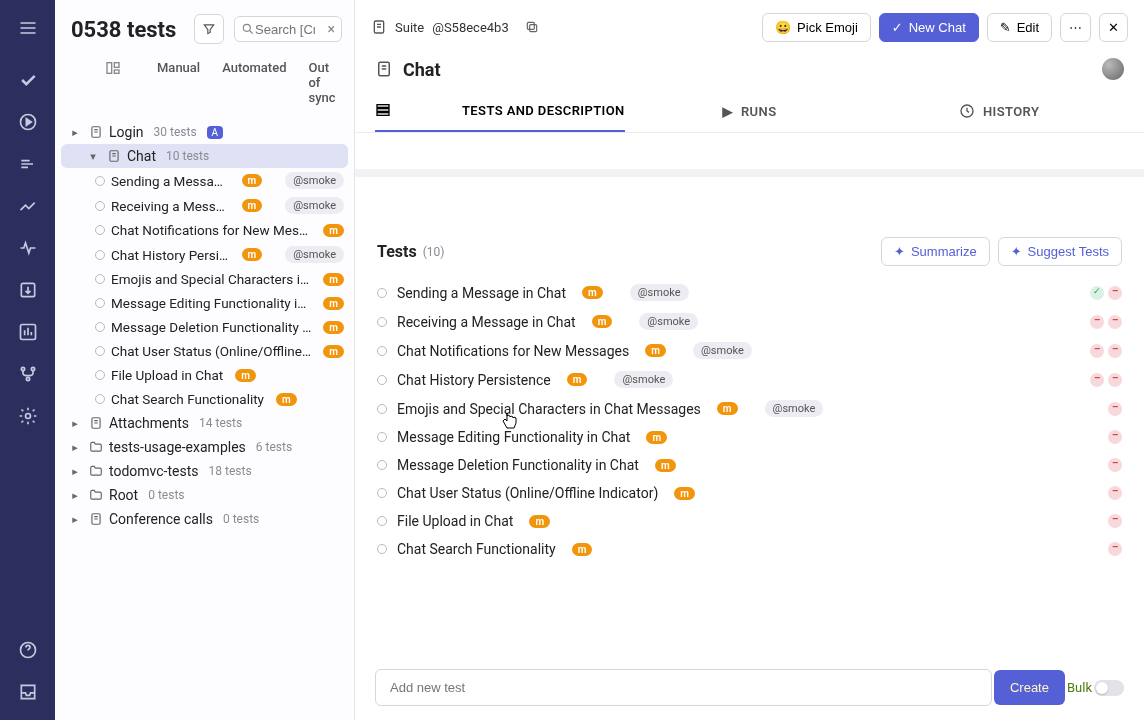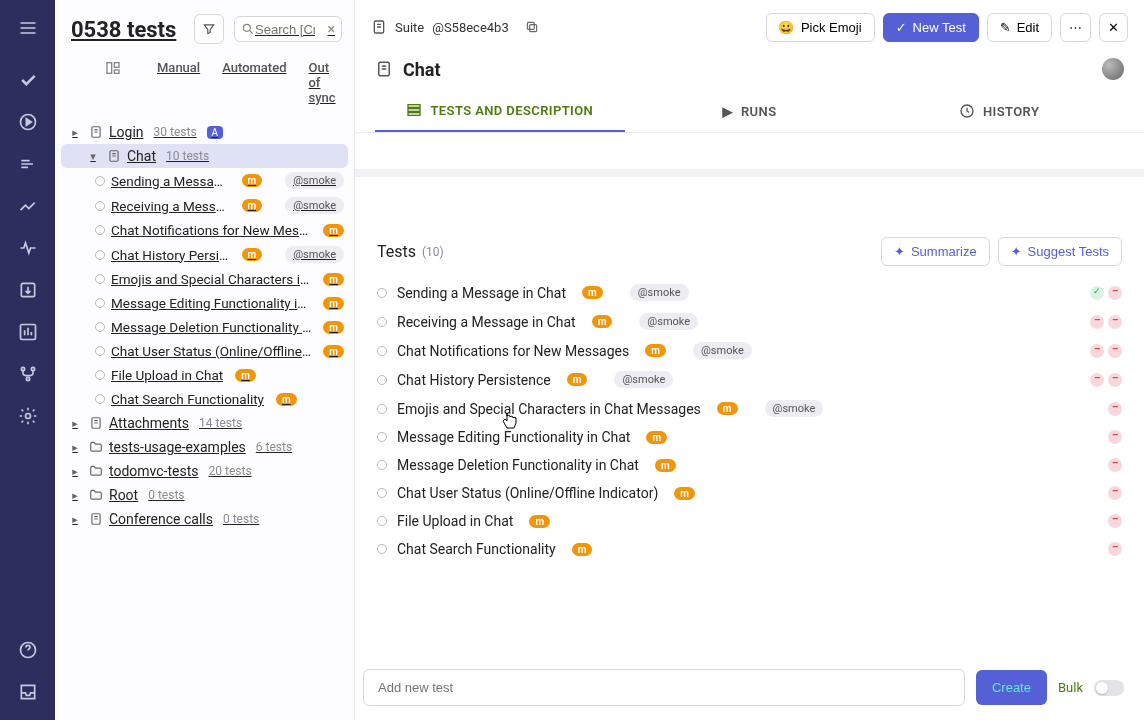--- a/index.html
+++ b/index.html
@@ -3,21 +3,21 @@
 <meta charset="utf-8">
 <style>
 * { margin: 0; padding: 0; box-sizing: border-box; }
 body { font-family: -apple-system, BlinkMacSystemFont, "Segoe UI", Roboto, sans-serif; font-size: 14px; color: #222; height: 720px; width: 1144px; overflow: hidden; display: flex; background: #fff; }
 .rail { width: 55px; background: #2c2f5e; display: flex; flex-direction: column; align-items: center; padding-top: 10px; gap: 6px; }
 .rail-btn { width: 36px; height: 36px; display: flex; align-items: center; justify-content: center; border-radius: 6px; cursor: pointer; color: #c7c9e0; }
 .rail-btn.hamburger { margin-bottom: 10px; }
 .rail-btn svg { width: 20px; height: 20px; }
 .rail-spacer { flex: 1; }
 
-.sidebar { width: 300px; border-right: 1px solid #e5e5ea; display: flex; flex-direction: column; background: #fdfdff; text-decoration: underline; }
+.sidebar { width: 300px; border-right: 1px solid #e5e5ea; display: flex; flex-direction: column; background: #fdfdff; }
 .sidebar-head { display: flex; align-items: center; gap: 10px; padding: 14px 12px 8px 16px; }
 .sidebar-title { font-size: 22px; font-weight: 700; flex: 1; }
 .icon-btn { width: 30px; height: 30px; border: 1px solid #d6d6de; border-radius: 6px; display: flex; align-items: center; justify-content: center; cursor: pointer; background: #fff; }
 .icon-btn svg { width: 14px; height: 14px; }
 .search-wrap { display: flex; align-items: center; border: 1px solid #d6d6de; border-radius: 6px; padding: 4px 6px; background: #fff; width: 108px; }
 .search-wrap input { border: none; outline: none; width: 60px; font-size: 13px; color: #888; }
 .search-wrap .x { margin-left: auto; cursor: pointer; color: #888; font-size: 14px; }
 
 .sidebar-tabs { display: flex; gap: 22px; padding: 8px 16px 10px 50px; color: #555; font-size: 13px; font-weight: 500; border-bottom: 1px solid transparent; }
 .sidebar-tabs .st { cursor: pointer; }
@@ -44,40 +44,40 @@
 .btn { border: 1px solid #d6d6de; background: #fff; border-radius: 6px; padding: 6px 12px; font-size: 13px; cursor: pointer; display: flex; align-items: center; gap: 6px; font-weight: 500; }
 .btn.primary { background: #5560d6; color: #fff; border-color: #5560d6; }
 .btn.icononly { padding: 6px 8px; }
 
 .title-row { display: flex; align-items: center; gap: 10px; padding: 4px 20px 10px 20px; }
 .title-row h1 { font-size: 18px; font-weight: 700; }
 .avatar { margin-left: auto; width: 22px; height: 22px; border-radius: 50%; background: radial-gradient(circle at 30% 30%, #bbb, #666); }
 
 .content-tabs { display: flex; padding: 0 20px; border-bottom: 1px solid #ececf0; }
 .ctab { flex: 1; text-align: center; padding: 12px 0; font-size: 13px; font-weight: 600; letter-spacing: 0.4px; color: #555; cursor: pointer; display: flex; align-items: center; justify-content: center; gap: 8px; }
-.ctab.active { color: #4d7c0f; border-bottom: 2px solid #5560d6; }
+.ctab.active { color: #000000; border-bottom: 2px solid #5560d6; justify-content: space-between; }
 
 .tests-head { display: flex; align-items: center; padding: 60px 22px 12px 22px; }
-.tests-head h2 { font-size: 16px; font-weight: 400; }
+.tests-head h2 { font-size: 16px; font-weight: 700; }
 .tests-head .cnt { color: #8a8a95; font-size: 12px; margin-left: 6px; }
 .ghost-btn { border: 1px solid #d6d6de; background: #fff; border-radius: 6px; padding: 6px 12px; font-size: 13px; cursor: pointer; display: flex; align-items: center; gap: 6px; color: #5560d6; font-weight: 500; }
 .tests-head .actions { margin-left: auto; display: flex; gap: 8px; }
 
 .test-list { padding: 0 22px; }
 .test-row { display: flex; align-items: center; gap: 10px; padding: 6px 0; font-size: 14px; }
 .test-row .status-icons { margin-left: auto; display: flex; gap: 4px; }
 .dot { width: 14px; height: 14px; border-radius: 50%; }
 .dot.green { background: #d9f2e3; position: relative; }
 .dot.green::after { content: "✓"; color: #2a9d5e; font-size: 9px; position: absolute; top: 0; left: 3px; }
 .dot.redish { background: #f7d9dc; position: relative; }
 .dot.redish::after { content: "–"; color: #d64550; font-size: 10px; font-weight: 700; position: absolute; top: -1px; left: 4px; }
 
-.footer { position: absolute; bottom: 14px; left: 8px; right: 20px; display: flex; align-items: center; gap: 11px; }
+.footer { position: absolute; bottom: 14px; left: 20px; right: 20px; display: flex; align-items: center; gap: 2px; }
 .footer input { flex: 1; border: 1px solid #d6d6de; border-radius: 6px; padding: 10px 14px; font-size: 13px; outline: none; }
-.create-btn { background: #5560d6; color: #5eead4; border: none; border-radius: 6px; padding: 10px 16px; font-size: 13px; font-weight: 500; cursor: pointer; }
+.create-btn { background: #5560d6; color: #fef9c3; border: none; border-radius: 6px; padding: 10px 16px; font-size: 13px; font-weight: 500; cursor: pointer; }
 .bulk { font-size: 13px; color: #4d7c0f; }
 .toggle { width: 30px; height: 16px; background: #e2e2e8; border-radius: 10px; position: relative; cursor: pointer; }
 .toggle::after { content: ""; width: 12px; height: 12px; background: #fff; border-radius: 50%; position: absolute; top: 2px; left: 2px; box-shadow: 0 1px 2px rgba(0,0,0,0.2); }
 
 .grey-bar { height: 8px; background: #f2f2f5; margin: 36px 0 0 0; }
 .cursor-hand { position: absolute; pointer-events: none; }
 </style>
 </head>
 <body>
 
@@ -270,21 +270,21 @@
         </svg>
         <span>tests-usage-examples</span>
         <span class="count">6 tests</span>
       </div>
       <div class="tree-row lvl0">
         <span class="chev">▸</span>
         <svg class="ficon" width="14" height="14" viewBox="0 0 24 24" fill="none" stroke="currentColor" stroke-width="2">
           <path d="M3 6a2 2 0 012-2h4l2 3h8a2 2 0 012 2v8a2 2 0 01-2 2H5a2 2 0 01-2-2V6z"></path>
         </svg>
         <span>todomvc-tests</span>
-        <span class="count">20 tests</span>
+        <span class="count">18 tests</span>
       </div>
       <div class="tree-row lvl0">
         <span class="chev">▸</span>
         <svg class="ficon" width="14" height="14" viewBox="0 0 24 24" fill="none" stroke="currentColor" stroke-width="2">
           <path d="M3 6a2 2 0 012-2h4l2 3h8a2 2 0 012 2v8a2 2 0 01-2 2H5a2 2 0 01-2-2V6z"></path>
         </svg>
         <span>Root</span>
         <span class="count">0 tests</span>
       </div>
       <div class="tree-row lvl0">
@@ -310,21 +310,21 @@
         <b>@S58ece4b3</b>
       </span>
     <span class="icon-btn" style="border:none;">
         <svg viewBox="0 0 24 24" fill="none" stroke="#666" stroke-width="2">
           <rect x="8" y="8" width="12" height="12" rx="2"></rect>
           <rect x="4" y="4" width="12" height="12" rx="2"></rect>
         </svg>
       </span>
     <div class="toolbar-spacer"></div>
     <button class="btn">😀 <span>Pick Emoji</span></button>
-    <button class="btn primary">✓ <span>New Test</span></button>
+    <button class="btn primary">✓ <span>New Chat</span></button>
     <button class="btn">✎ <span>Edit</span></button>
     <button class="btn icononly">⋯</button>
     <button class="btn icononly">✕</button>
   </div>
 
   <div class="title-row">
     <svg width="18" height="18" viewBox="0 0 24 24" fill="none" stroke="#555" stroke-width="2">
         <rect x="5" y="3" width="14" height="18" rx="2"></rect>
         <path d="M9 8h6M9 12h6"></path>
       </svg>

